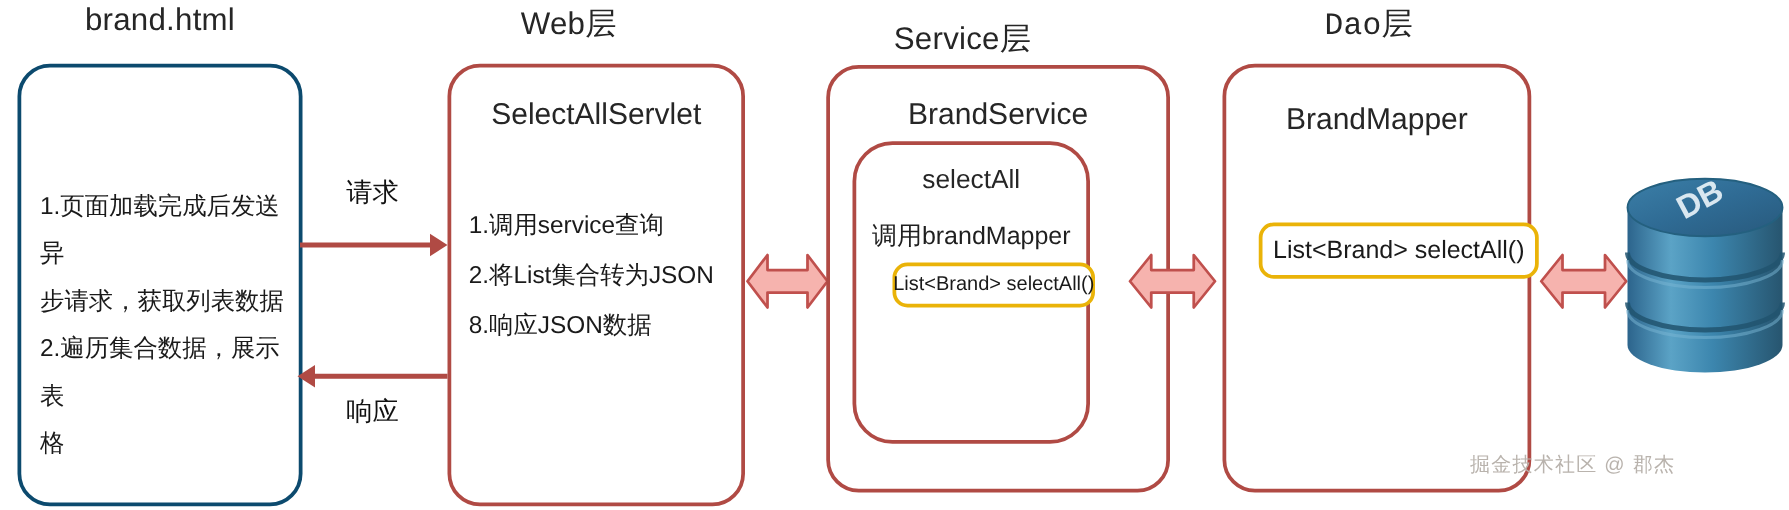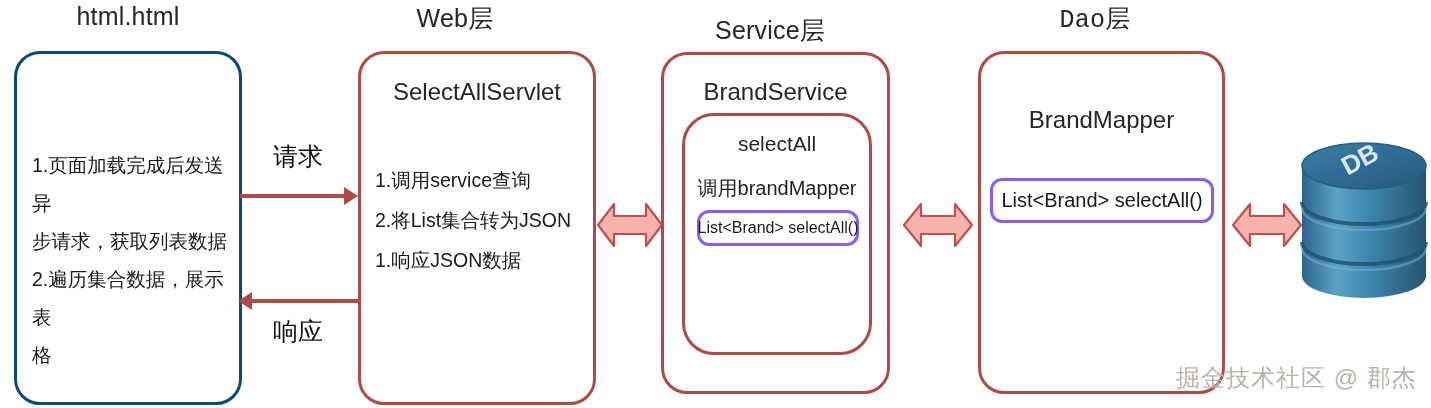--- a/index.html
+++ b/index.html
@@ -45,26 +45,27 @@
     border: 3px solid #b04a44;
   }
   .box-red-inner {
     border: 3px solid #b04a44;
     border-radius: 32px;
   }
   .pill {
     position: absolute;
     box-sizing: border-box;
     background: #ffffff;
-    border: 3px solid #8b5cf6;
+    border: 3px solid #eab308;
     border-radius: 12px;
     display: flex;
     align-items: center;
     justify-content: center;
     white-space: nowrap;
+    margin-left: 17px;
   }
 
   .box-title {
     position: absolute;
     left: 0;
     right: 0;
     text-align: center;
     font-size: 24px;
     color: #262626;
     white-space: nowrap;
@@ -111,50 +112,50 @@
     border-bottom: 9px solid transparent;
   }
   .arrowhead.right {
     border-left: 14px solid #b04a44;
   }
   .arrowhead.left {
     border-right: 14px solid #b04a44;
   }
   .flow-label {
     position: absolute;
-    font-size: 25px;
+    font-size: 21px;
     color: #111111;
     white-space: nowrap;
     text-align: center;
   }
 
   
   .dbl-arrow {
     position: absolute;
   }
 
   
   .db {
     position: absolute;
   }
 
   .watermark {
     position: absolute;
-    font-size: 24px;
+    font-size: 16px;
     color: #b9b3ad;
     white-space: nowrap;
     letter-spacing: 1px;
   }
 </style>
 </head>
 <body>
 
 <div id="canvas">
 
-  <div class="col-header" style="left:28px; width:200px;">html.html</div>
+  <div class="col-header" style="left:28px; width:200px;">brand.html</div>
   <div class="col-header" style="left:355px; width:200px;">Web层</div>
   <div class="col-header" style="left:670px; width:200px;margin-top:12px;">Service层</div>
   <div class="col-header" style="left:995px; width:200px;font-family:Liberation Mono, monospace;">Dao层</div>
 
   <div class="box box-blue" style="left:14px; top:51px; width:228px; height:354px;">
     <div class="body-lines" style="left:15px; top:92px; width:205px;">
       <span class="ln">1.页面加载完成后发送异</span>
       <span class="ln">步请求，获取列表数据</span>
       <span class="ln">2.遍历集合数据，展示表</span>
       <span class="ln">格</span>
@@ -167,50 +168,50 @@
 
   <div class="flowline" style="left:252px; top:299px; width:106px;"></div>
   <div class="arrowhead left" style="left:238px; top:292px;"></div>
   <div class="flow-label" style="left:237px; top:315px; width:122px;">响应</div>
 
   <div class="box box-red" style="left:358px; top:51px; width:238px; height:354px;">
     <div class="box-title" style="top:24px;">SelectAllServlet</div>
     <div class="body-lines" style="left:14px; top:106px; width:215px; line-height:40px;">
       <span class="ln">1.调用service查询</span>
       <span class="ln">2.将List集合转为JSON</span>
-      <span class="ln">1.响应JSON数据</span>
+      <span class="ln">8.响应JSON数据</span>
     </div>
   </div>
 
   <div class="dbl-arrow" style="left:596px; top:198px; width:68px; height:54px;">
     <svg width="68" height="54" viewBox="0 0 68 54">
       <polygon points="2,27 18,6 18,18 50,18 50,6 66,27 50,48 50,36 18,36 18,48" fill="#f6b3ae" stroke="#c0504d" stroke-width="2.2" stroke-linejoin="round"></polygon>
     </svg>
   </div>
 
-  <div class="box box-red" style="left:661px; top:52px; width:229px; height:342px;">
+  <div class="box box-red" style="left:661px; top:52px; width:275px; height:342px;">
     <div class="box-title" style="top:23px;">BrandService</div>
 
     <div class="box box-red-inner" style="left:18px; top:58px; width:190px; height:242px;">
       <div class="box-title small" style="top:16px;">selectAll</div>
       <div class="box-sub" style="top:59px;">调用brandMapper</div>
       <div class="pill" style="left:12px; top:94px; width:162px; height:36px;">
         <span class="pill-text">List&lt;Brand&gt; selectAll()</span>
       </div>
     </div>
   </div>
 
   <div class="dbl-arrow" style="left:902px; top:198px; width:72px; height:54px;">
     <svg width="72" height="54" viewBox="0 0 72 54">
       <polygon points="2,27 19,6 19,18 53,18 53,6 70,27 53,48 53,36 19,36 19,48" fill="#f6b3ae" stroke="#c0504d" stroke-width="2.2" stroke-linejoin="round"></polygon>
     </svg>
   </div>
 
   <div class="box box-red" style="left:978px; top:51px; width:247px; height:343px;">
-    <div class="box-title" style="top:28px;margin-top:24px;">BrandMapper</div>
+    <div class="box-title" style="top:28px;">BrandMapper</div>
     <div class="pill" style="left:9px; top:124px; width:224px; height:45px;">
       <span class="pill-text" style="font-size:20px;">List&lt;Brand&gt; selectAll()</span>
     </div>
   </div>
 
   <div class="dbl-arrow" style="left:1231px; top:198px; width:72px; height:54px;">
     <svg width="72" height="54" viewBox="0 0 72 54">
       <polygon points="2,27 19,6 19,18 53,18 53,6 70,27 53,48 53,36 19,36 19,48" fill="#f6b3ae" stroke="#c0504d" stroke-width="2.2" stroke-linejoin="round"></polygon>
     </svg>
   </div>

